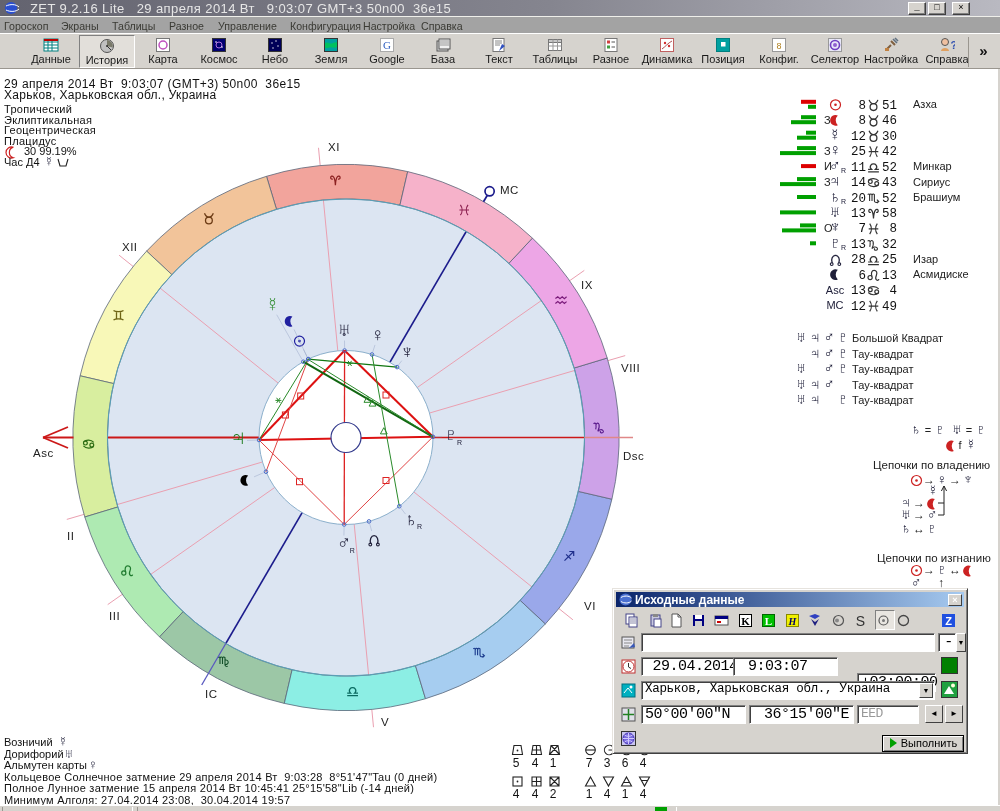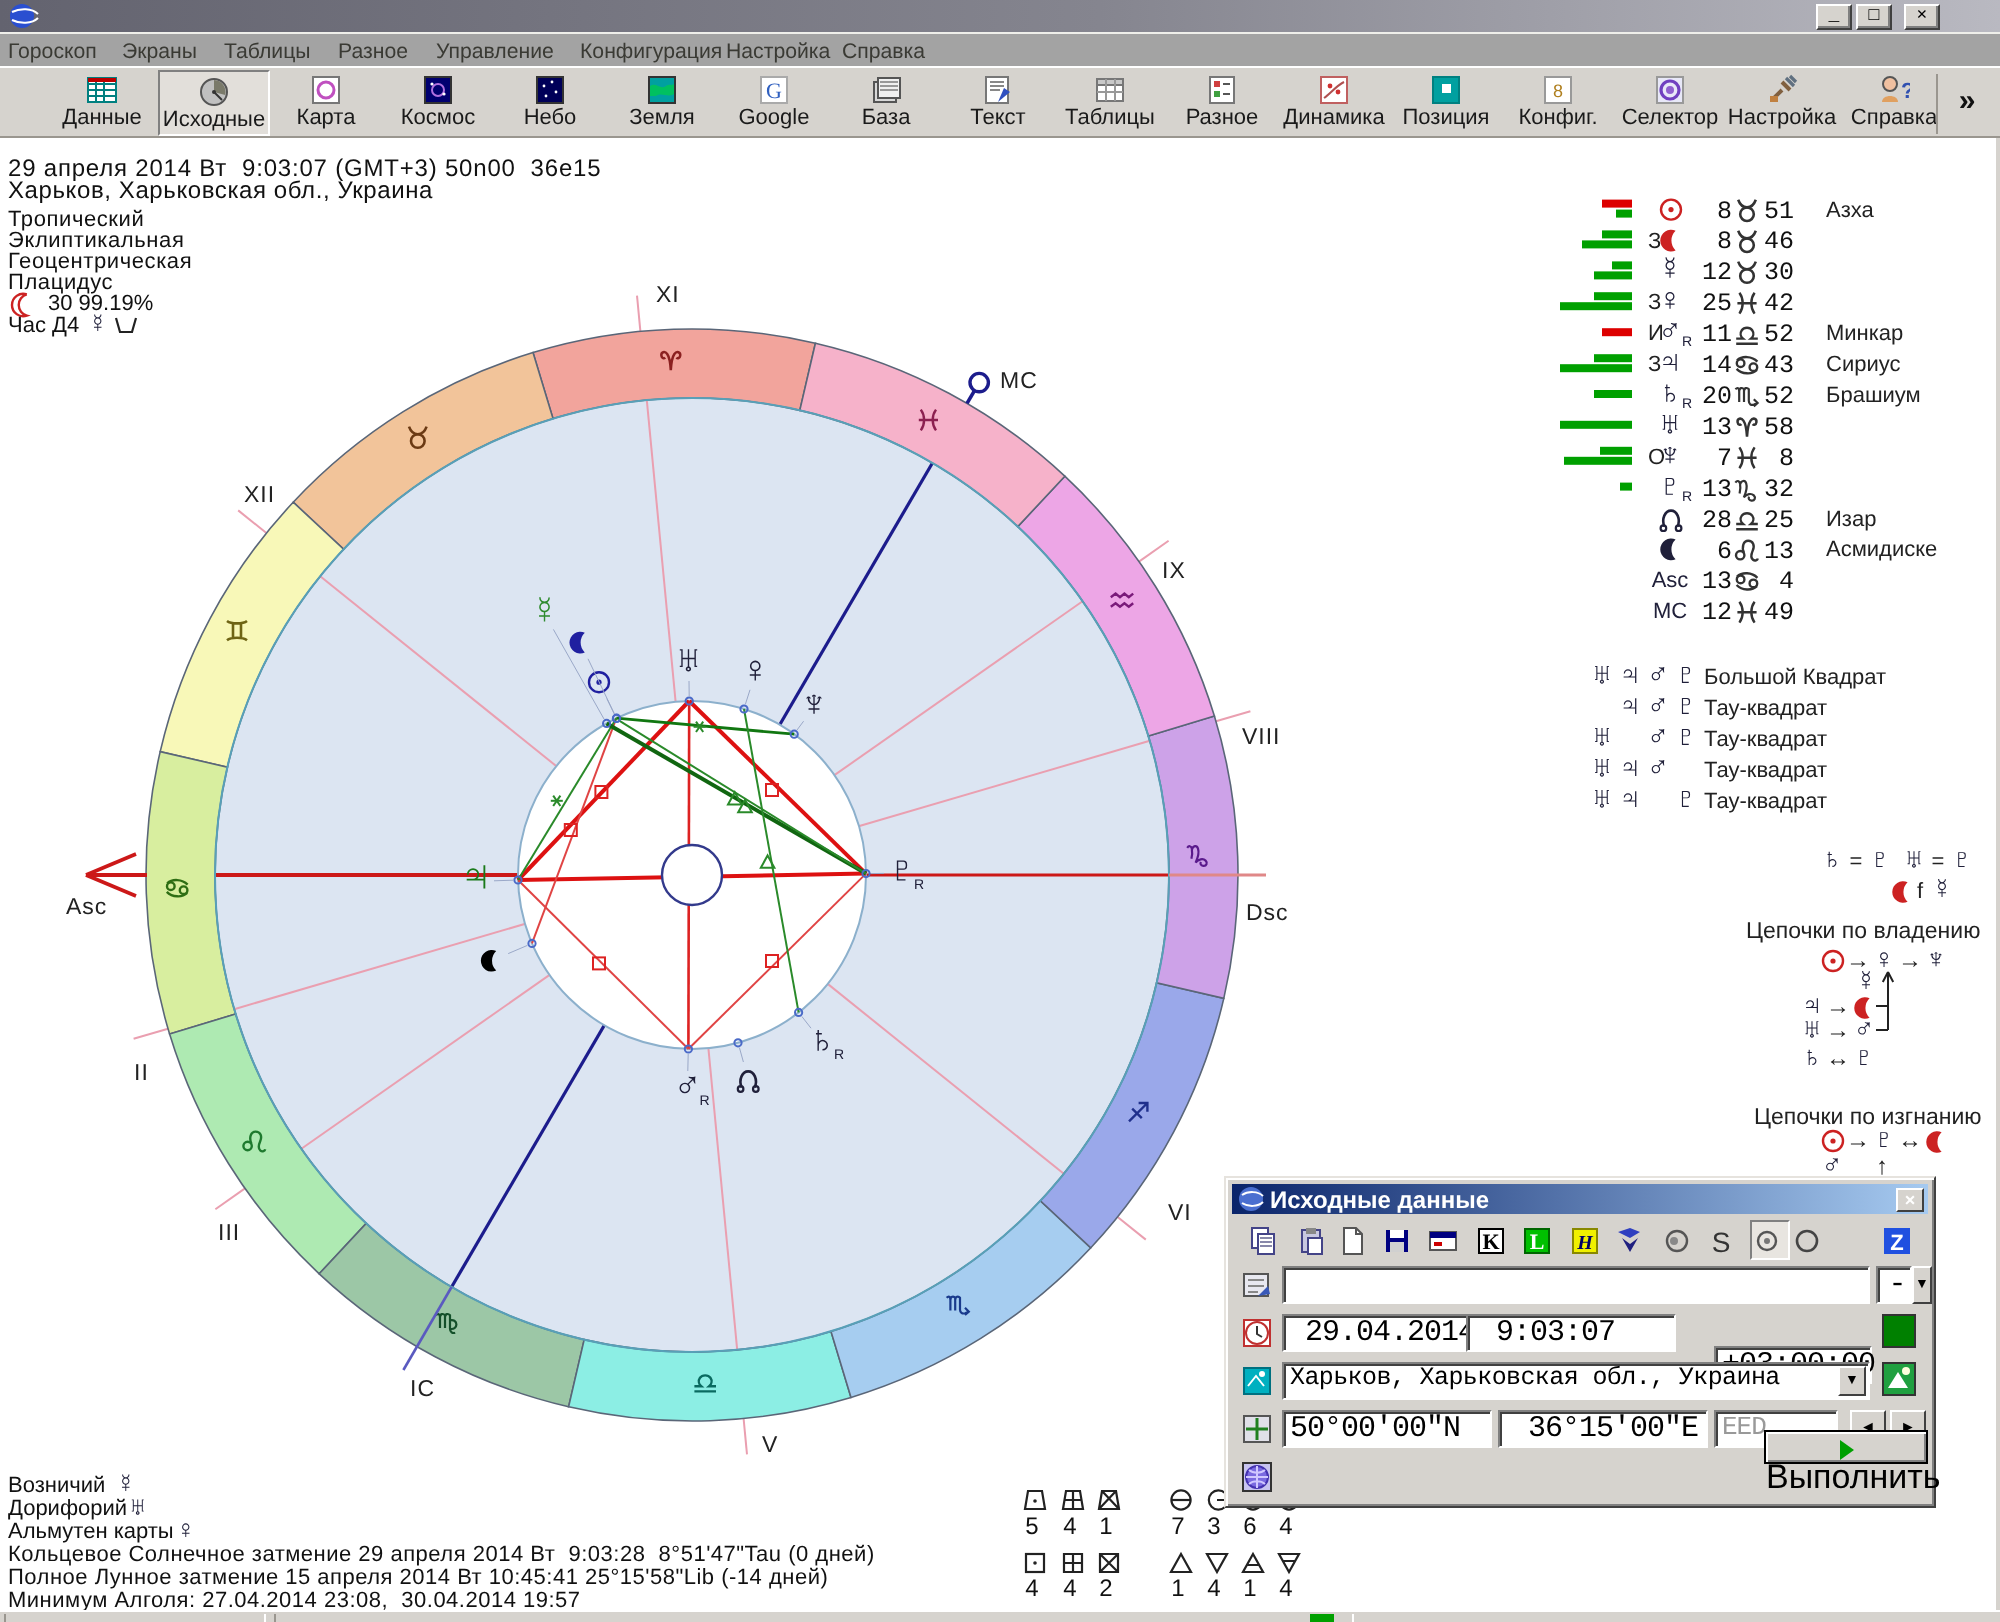--- a/index.html
+++ b/index.html
@@ -148,20 +148,21 @@
 <g id="t-cup">
         <path d="M2,2 L4,9 L10,9 L12,2" fill="none" stroke="currentColor" stroke-width="1.1"></path>
       </g>
 </defs>
   </svg>
 <div id="titlebar">
  <svg width="16" height="14" style="position:absolute;left:4px;top:1px" viewBox="0 0 16 14">
       <circle cx="7" cy="7" r="6" fill="#2a4fd0"></circle>
       <path d="M2,5 C6,3 12,3 15,6 M2,9 C6,11 12,11 15,8" stroke="#fff" fill="none"></path>
     </svg>
+ <span class="t">ZET 9.2.16 Lite&nbsp;&nbsp; 29 апреля 2014 Вт&nbsp;&nbsp; 9:03:07 GMT+3 50n00&nbsp; 36e15</span>
  <div class="winbtn" style="right:74px">_</div>
     <div class="winbtn" style="right:54px">□</div>
     <div class="winbtn" style="right:30px">×</div>
 </div>
 <div id="menubar">
  <span style="left:4px">Гороскоп</span>
     <span style="left:61px">Экраны</span>
     <span style="left:112px">Таблицы</span>
  <span style="left:169px">Разное</span>
     <span style="left:218px">Управление</span>
@@ -178,21 +179,21 @@
       </svg>
       <span>Данные</span>
     </div>
 <div class="tbtn pressed" style="left:79px">
       <svg width="16" height="16" viewBox="0 0 16 16">
         <circle cx="8" cy="8" r="6.5" fill="#c0c0c0" stroke="#555"></circle>
         <path d="M8,8 L8,2 A6,6 0 0 1 13.6,9.5 Z" fill="#7a7a6a"></path>
         <path d="M8,8 L12,12" stroke="#333"></path>
         <circle cx="8" cy="8" r="1" fill="#333"></circle>
       </svg>
-      <span>Исходные</span>
+      <span>История</span>
     </div>
 <div class="tbtn" style="left:135px">
       <svg width="16" height="16" viewBox="0 0 16 16">
         <rect x="1.5" y="1.5" width="13" height="13" fill="#fff" stroke="#777"></rect>
         <circle cx="8" cy="8" r="4" fill="none" stroke="#c050c0" stroke-width="1.5"></circle>
       </svg>
       <span>Карта</span>
     </div>
 <div class="tbtn" style="left:191px">
       <svg width="16" height="16" viewBox="0 0 16 16">
@@ -743,21 +744,21 @@
  <div class="field" style="left:28px; top:116px; width:105px; height:19px;">50°00'00"N</div>
  <div class="field" style="left:136px; top:116px; width:105px; height:19px; padding-left:14px">36°15'00"E</div>
  <div class="field" style="left:244px; top:116px; width:62px; height:19px; color:#999; font-size:13px">EED</div>
  <div class="dbtn" style="left:312px; top:116px; width:18px; height:18px; text-align:center; font-size:8px; line-height:16px">◄</div>
  <div class="dbtn" style="left:332px; top:116px; width:18px; height:18px; text-align:center; font-size:8px; line-height:16px">►</div>
  <svg class="rowicon" style="top:142px" viewBox="0 0 15 15">
       <rect x="0.5" y="0.5" width="14" height="14" fill="#c8c4f0" stroke="#333"></rect>
       <circle cx="7.5" cy="7.5" r="5.5" fill="#7a6ae0" stroke="#4432b0"></circle>
       <path d="M7.5,2 V13 M2,7.5 H13 M3.5,4 C5.5,5.8 9.5,5.8 11.5,4 M3.5,11 C5.5,9.2 9.5,9.2 11.5,11" stroke="#d0c8ff" fill="none"></path>
     </svg>
- <div class="dbtn" style="left:269px; top:126px; width:82px; height:17px; border:1px solid #000; box-shadow:inset 1px 1px 0 #fff, inset -1px -1px 0 #808080; font-size:17px; text-align:center; line-height:15px">
+ <div class="dbtn" style="left:269px; top:146px; width:82px; height:17px; border:1px solid #000; box-shadow:inset 1px 1px 0 #fff, inset -1px -1px 0 #808080; font-size:11px; text-align:center; line-height:15px">
   <svg width="9" height="10" viewBox="0 0 9 10" style="vertical-align:-1px">
         <path d="M1,0 L8,5 L1,10 Z" fill="#00a000"></path>
       </svg> Выполнить</div>
 </div>
 <div style="position:absolute;left:998px;top:69px;width:2px;height:742px;background:#d6d3ce"></div>
 <div id="statusbar">
     <div style="position:absolute;left:2px;top:1px;width:131px;height:5px;border-left:1px solid #9a968f;border-right:1px solid #fff"></div>
     <div style="position:absolute;left:137px;top:1px;width:540px;height:5px;border-left:1px solid #9a968f;border-right:1px solid #fff"></div>
     <div style="position:absolute;left:655px;top:1px;width:12px;height:5px;background:#00a000"></div>
   </div>

